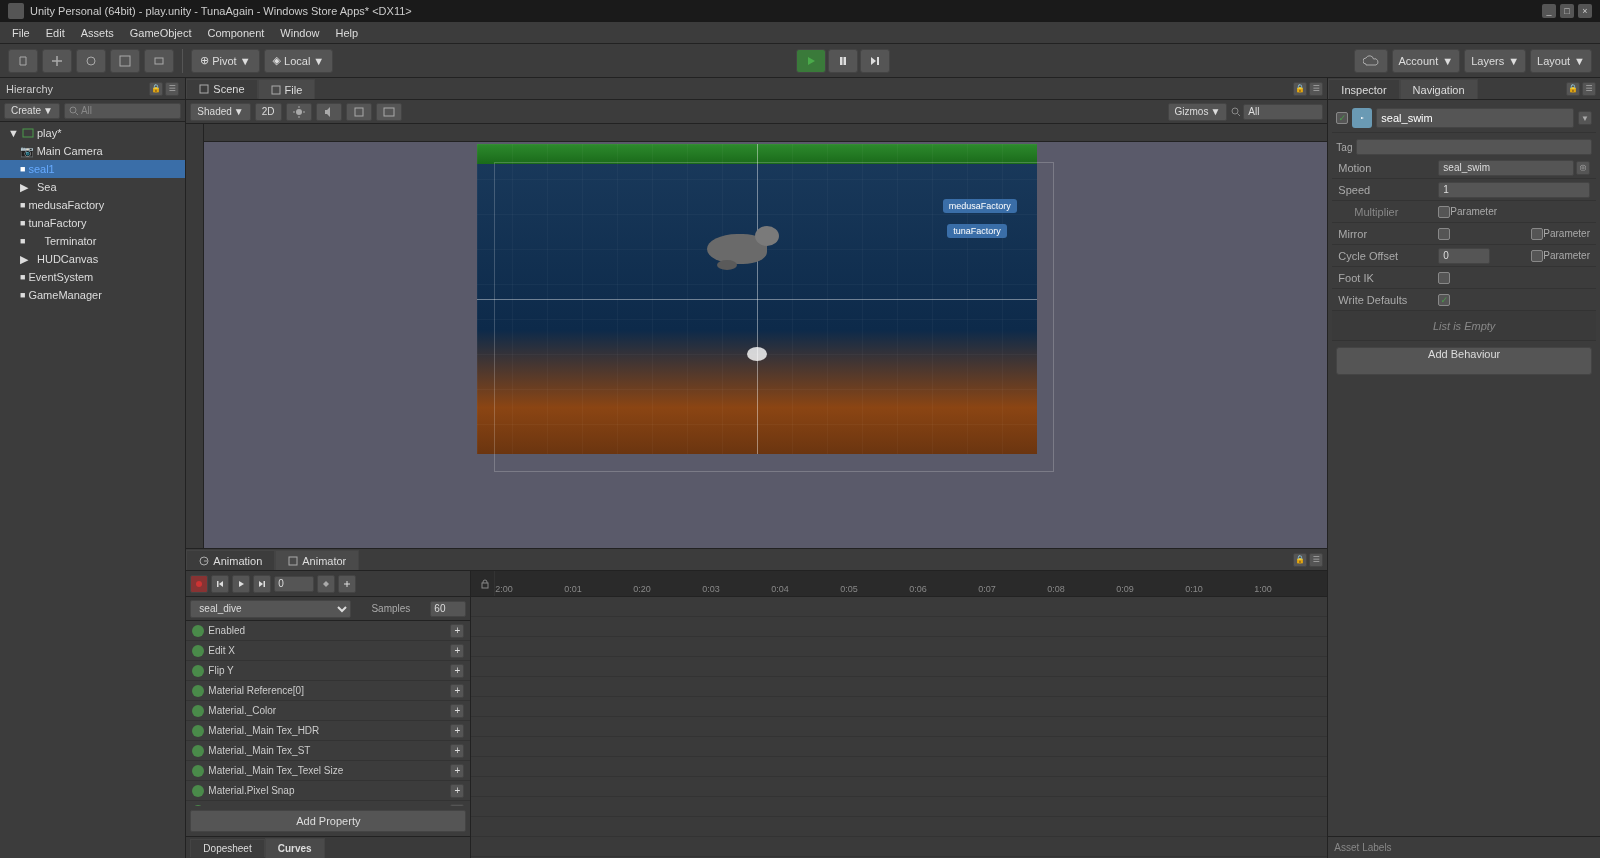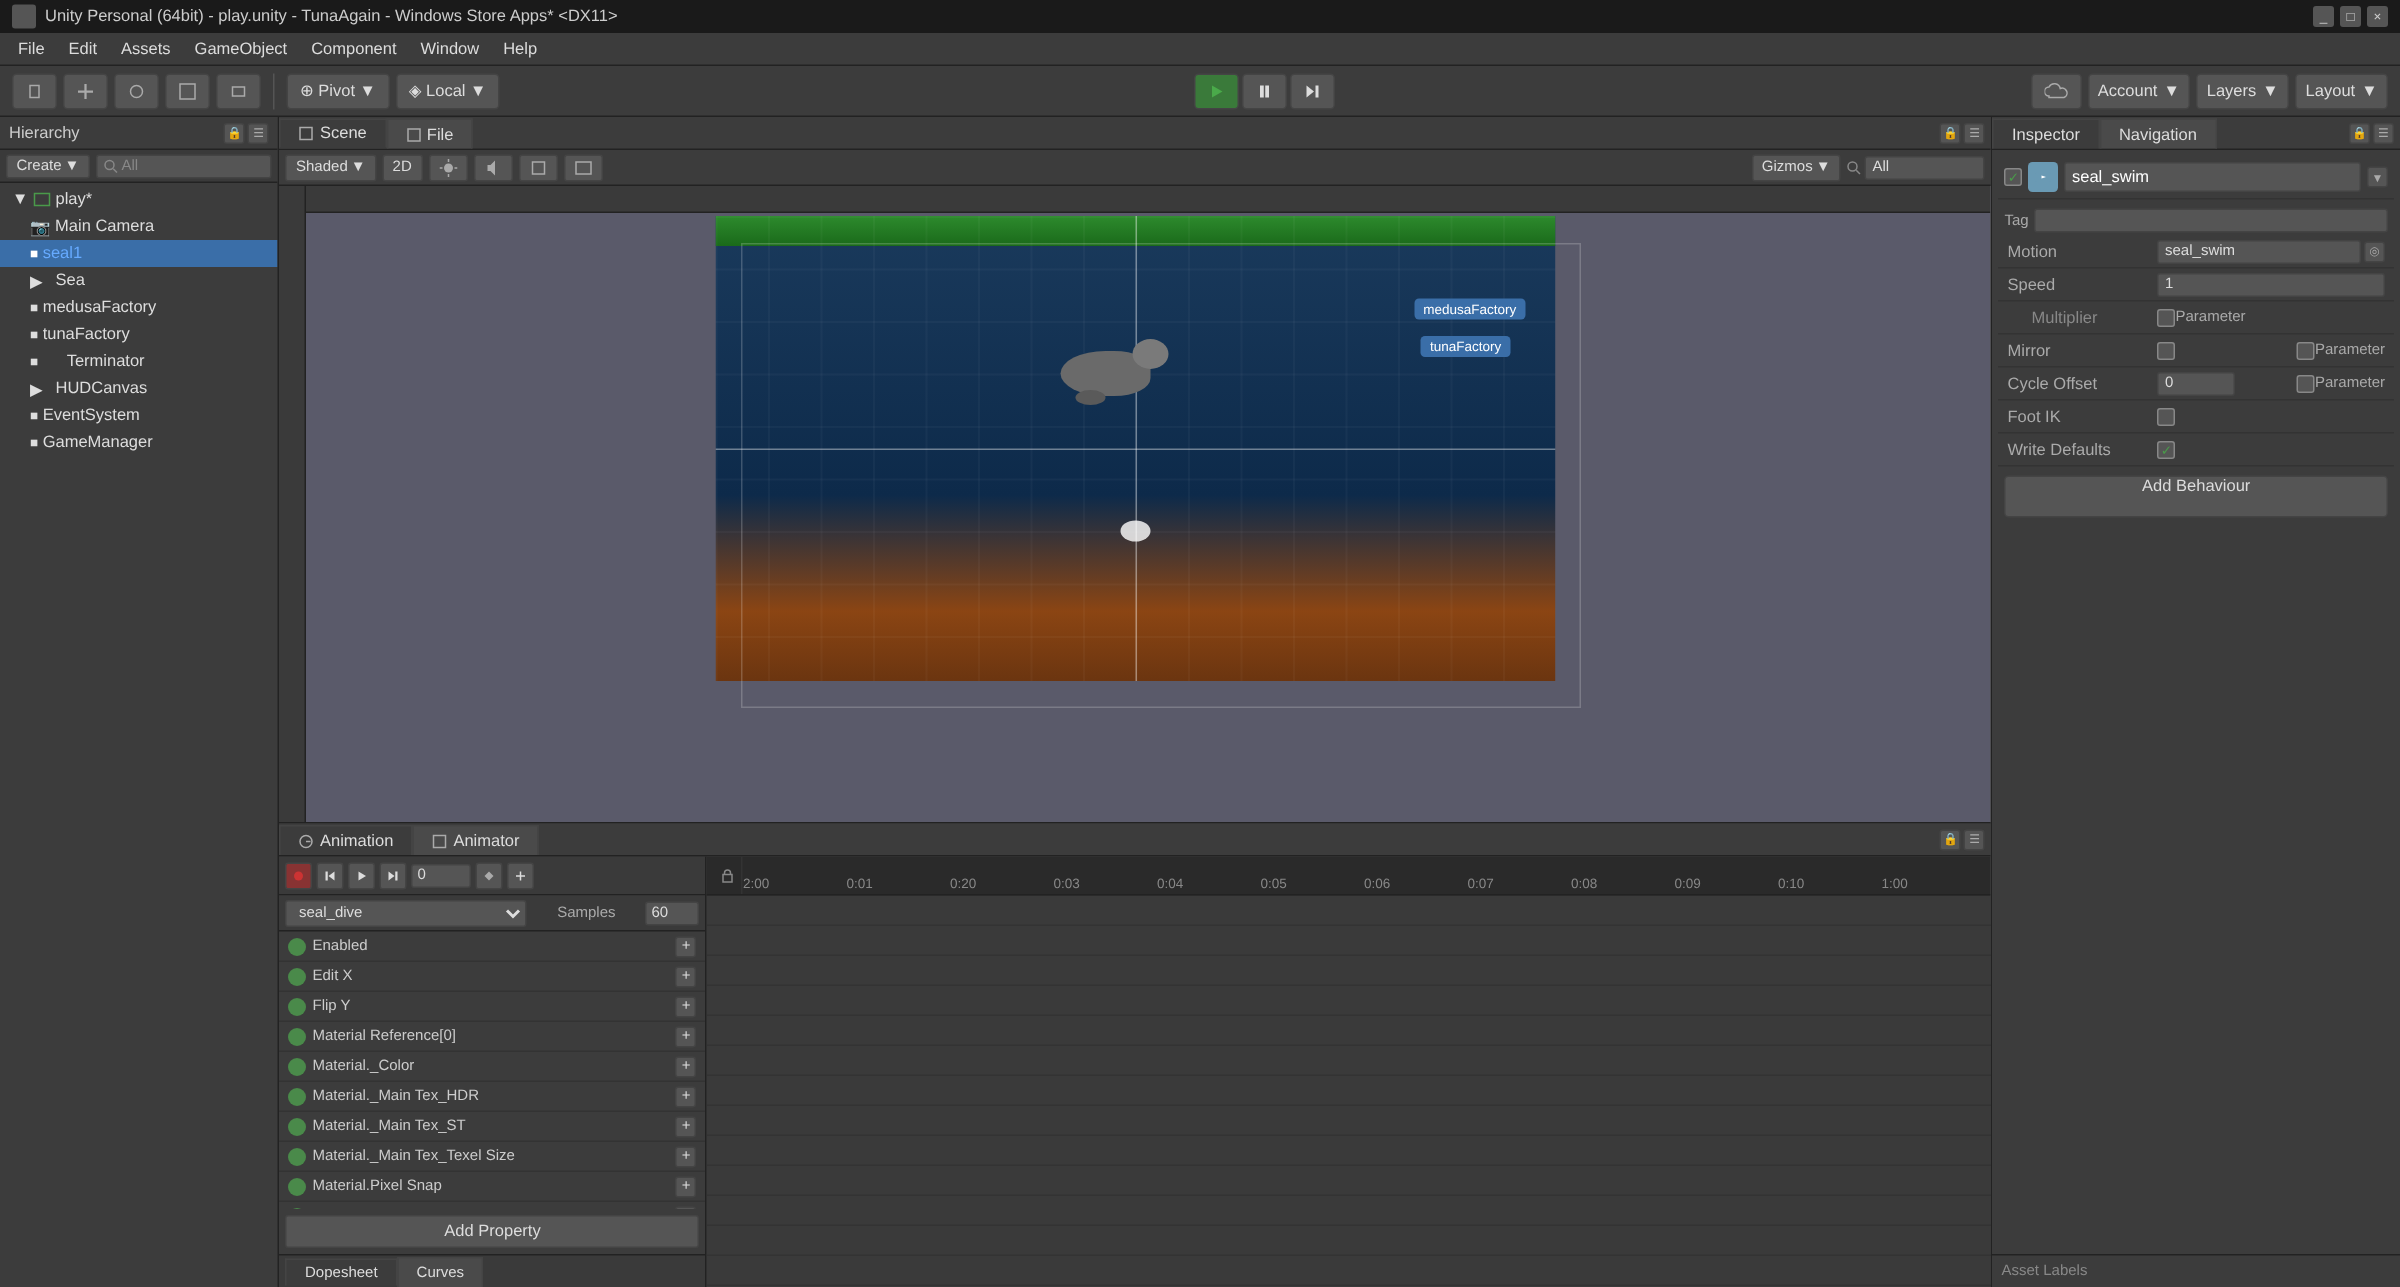--- a/index.html
+++ b/index.html
@@ -1071,21 +1071,21 @@
           </div>
 
           <div id="add-property-btn">
             <span>Add Property</span>
           </div>
 
           <div style="height:22px;background:#3a3a3a;border-top:1px solid #222;display:flex;align-items:center;padding:0 4px;">
             <div class="bottom-tab active" style="font-size:10px;height:18px;">
               <span>Dopesheet</span>
             </div>
-            <div class="bottom-tab" style="font-size:10px;height:20px;">
+            <div class="bottom-tab" style="font-size:10px;height:20px;font-weight:bold;">
               <span>Curves</span>
             </div>
           </div>
         </div>
 
         <div id="anim-timeline">
 
           <div id="timeline-header">
             <div style="width:20px;border-right:1px solid #333;height:100%;display:flex;align-items:center;justify-content:center;flex-shrink:0;">
               <svg width="10" height="10" viewBox="0 0 10 10">
@@ -1209,20 +1209,23 @@
         <span class="insp-label">Foot IK</span>
         <div class="insp-checkbox"></div>
       </div>
 
       <div class="insp-row">
         <span class="insp-label">Write Defaults</span>
         <div class="insp-checkbox checked"></div>
       </div>
 
 
+      <div class="list-empty">
+        <span>List is Empty</span>
+      </div>
 
       <div class="add-behaviour-btn">
         <span>Add Behaviour</span>
       </div>
 
     </div>
 
     <div id="asset-labels">
       <span>Asset Labels</span>
     </div>

